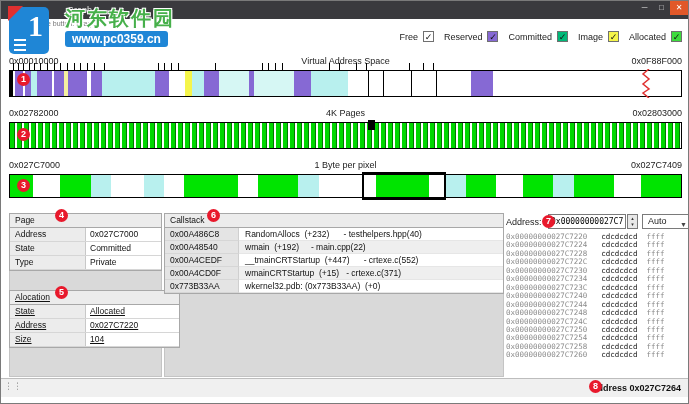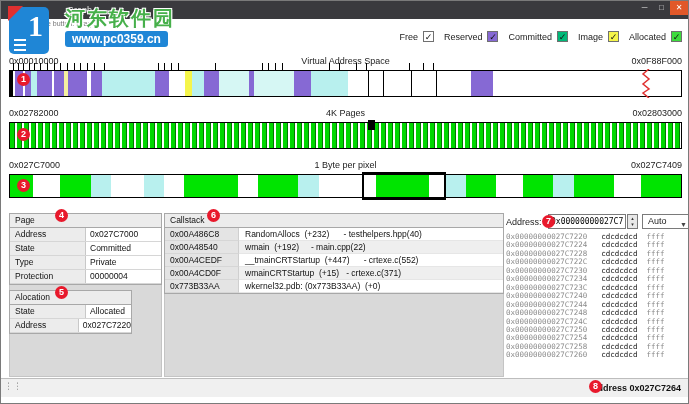--- a/index.html
+++ b/index.html
@@ -43,21 +43,21 @@
   
   .panel-bg{position:absolute;background:#d9d9d9;border:1px solid #c4c4c4;box-sizing:border-box;}
   #left-bg{left:8px;top:212px;width:153px;height:164px;}
   #mid-bg{left:163px;top:212px;width:340px;height:164px;}
   .datatable{position:absolute;font-size:8.5px;color:#111;background:#15803d;border:1px solid #a8a8a8;box-sizing:border-box;}
   .thead{height:13px;line-height:13px;background:#ececec;border-bottom:1px solid #a8a8a8;padding-left:5px;}
   .krow{display:flex;height:13px;line-height:13px;border-bottom:1px solid #d6d6d6;}
   .kcell-label{width:76px;background:#ececec;padding-left:5px;border-right:1px solid #c8c8c8;box-sizing:border-box;}
   .kcell-value{flex:1;background:#fff;padding-left:4px;}
   #page-table{left:8px;top:212px;width:153px;}
-  #alloc-table{left:8px;top:289px;width:123px;}
+  #alloc-table{left:8px;top:289px;width:171px;text-decoration:underline;}
   #callstack-table{left:163px;top:212px;width:340px;}
   .crow{display:flex;height:13px;line-height:13px;}
   .caddr{width:74px;background:#e4e4e4;padding-left:5px;border-right:1px solid #cfcfcf;
          border-bottom:1px solid #d6d6d6;box-sizing:border-box;}
   .cdesc{flex:1;padding-left:6px;border-bottom:1px solid #e6e6e6;white-space:pre;overflow:hidden;background:#fff;}
   .crow.alt .cdesc{background:#efefef;}
   
   #address-bar{position:absolute;left:505px;top:213px;width:182px;height:16px;font-size:9px;color:#222;}
   .addr-label{position:absolute;left:0;top:3px;}
   .addr-input{position:absolute;left:42px;top:0;width:78px;height:15px;border:1px solid #7a7a7a;
@@ -271,37 +271,37 @@
           <div class="kcell-value">0x027C7000</div>
         </div>
         <div class="krow">
           <div class="kcell-label">State</div>
           <div class="kcell-value">Committed</div>
         </div>
         <div class="krow">
           <div class="kcell-label">Type</div>
           <div class="kcell-value">Private</div>
         </div>
-        <div class="krow">
-          <div class="kcell-label">Protection</div>
-          <div class="kcell-value">00000004</div>
-        </div>
       </div>
   </div>
 
   <div class="datatable" id="alloc-table">
     <div class="thead">Alocation</div>
     <div id="alloc-rows">
         <div class="krow">
           <div class="kcell-label">State</div>
           <div class="kcell-value">Allocated</div>
         </div>
         <div class="krow">
           <div class="kcell-label">Address</div>
           <div class="kcell-value">0x027C7220</div>
+        </div>
+        <div class="krow">
+          <div class="kcell-label">Size</div>
+          <div class="kcell-value">104</div>
         </div>
       </div>
   </div>
 
   <div class="datatable" id="callstack-table">
     <div class="thead">Callstack</div>
     <div id="callstack-rows">
         <div class="crow">
           <div class="caddr">0x00A486C8</div>
           <div class="cdesc">RandomAllocs  (+232)      - testhelpers.hpp(40)</div>

